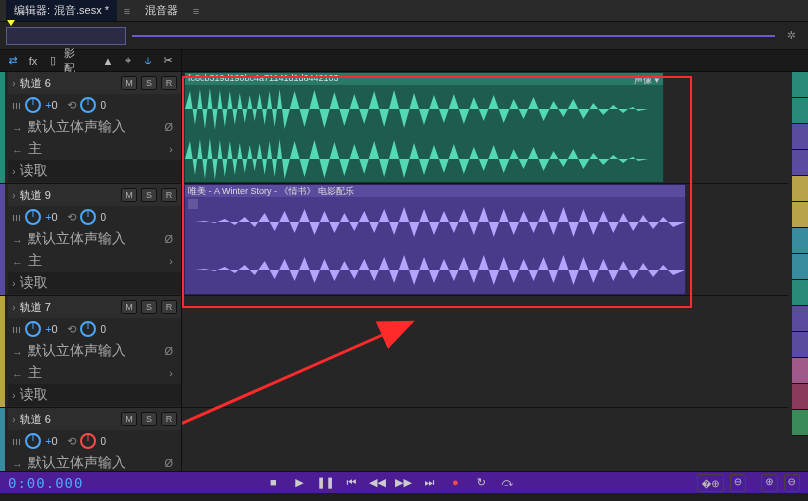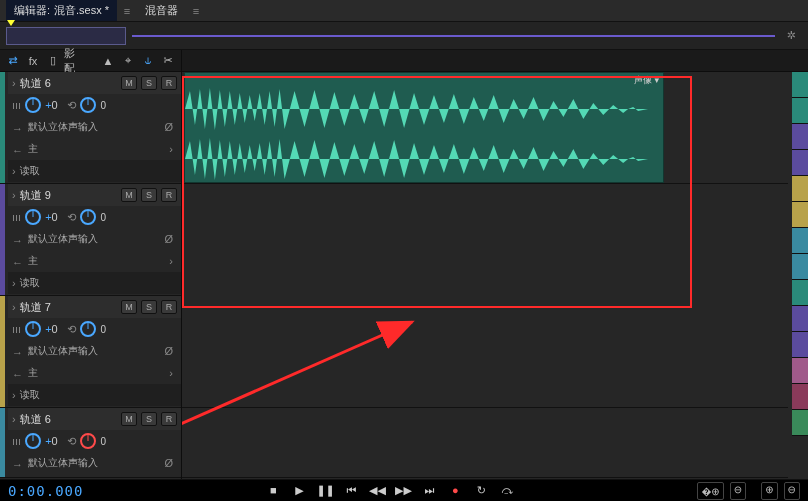--- a/index.html
+++ b/index.html
@@ -37,21 +37,21 @@
 .track-inner { padding-left: 8px; }
 .trow { display: flex; align-items: center; height: 22px; gap: 4px; padding: 0 4px; }
 .trow.head { background: #2d2d2d; }
 .tname { color: #ddd; flex: 1; }
 .sbtn { width: 16px; height: 14px; background: #3a3a3a; border: 1px solid #111; color: #aaa; font-size: 9px; display: flex; align-items: center; justify-content: center; border-radius: 2px; }
 .knob { width: 16px; height: 16px; border-radius: 50%; border: 2px solid #4aa8ff; position: relative; }
 .knob::after { content: ""; position: absolute; left: 50%; top: 0; width: 1px; height: 6px; background: #4aa8ff; transform: translateX(-50%); }
 .knob.red { border-color: #ff4a4a; } .knob.red::after { background: #ff4a4a; }
 .kval { color: #ccc; font-size: 10px; min-width: 18px; }
 .plus { color: #4aa8ff; }
-.routing { color: #aaa; font-size: 10px; }
+.routing { color: #aaa; font-size: 14px; }
 .arrow { color: #888; width: 12px; }
 .rtend { color: #888; margin-left: auto; padding-right: 4px; }
 .readrow { background: #1f1f1f; }
 
 
 .lanes { flex: 1; position: relative; background: #262626; overflow: hidden; }
 .lane { position: absolute; left: 0; right: 20px; border-bottom: 1px solid #111; }
 .clip { position: absolute; top: 0; bottom: 0; border: 1px solid rgba(0,0,0,.4); overflow: hidden; }
 .clip .cliphead { height: 12px; font-size: 9px; padding: 0 3px; color: #ddd; white-space: nowrap; overflow: hidden; }
 .clip1 { background: #1f5c50; }
@@ -65,21 +65,21 @@
 
 
 .rstack { position: absolute; right: 0; width: 16px; }
 .rstack div { height: 26px; border-bottom: 1px solid #111; }
 
 
 .redbox { position: absolute; border: 2px solid #ff2a2a; pointer-events: none; }
 .redarrow { position: absolute; pointer-events: none; }
 
 
-.transport { position: absolute; left: 0; right: 0; bottom: 0; height: 22px; background: #000000; display: flex; align-items: center; padding: 0 8px; gap: 10px; border-top: 1px solid #111; }
+.transport { position: absolute; left: 0; right: 0; bottom: 8px; height: 22px; background: #4c1d95; display: flex; align-items: center; padding: 0 8px; gap: 10px; border-top: 1px solid #111; }
 .timecode { color: #4aa8ff; font-size: 14px; font-family: monospace; letter-spacing: 1px; }
 .tbtns { display: flex; gap: 8px; margin-left: auto; margin-right: auto; color: #ccc; }
 .tbtns .tb { width: 18px; text-align: center; }
 .tbtns .tb.rec { color: #ff4a4a; }
 .zoombtns { display: flex; gap: 6px; color: #bbb; }
 .zoombtns span { border: 1px solid #444; padding: 1px 3px; border-radius: 2px; font-size: 10px; }
 svg { display: block; }
 </style>
 </head>
 <body>
@@ -252,30 +252,43 @@
           </div>
       </div>
     </div>
 
   </div>
 
   <div class="lanes">
 
     <div class="lane" style="top:0;height:112px">
       <div class="clip clip1" style="left:2px;width:480px">
+        <div class="cliphead">fc8cb319d190bc4a71141d1d6442103</div>
         <span class="voltag">声像 ▾</span>
         <svg class="wave1" style="position:absolute;top:12px;left:0;width:100%;height:48px" viewBox="0 0 480 48" preserveAspectRatio="none">
           <path d="M0,24 L5,6 10,40 15,4 20,44 25,3 30,45 35,5 40,42 45,6 50,40 55,8 60,38 65,10 70,36 75,8 80,40 85,6 90,42 95,4 100,44 110,6 120,42 130,5 140,43 150,7 160,41 170,9 180,39 190,6 200,42 210,5 220,43 230,8 240,40 250,10 260,38 270,9 280,39 290,12 300,36 310,10 320,38 330,14 340,34 350,12 360,36 370,16 380,32 390,14 400,34 410,18 420,30 430,20 440,28 445,24 450,22 455,26 465,24 480,24 Z"></path>
         </svg>
         <svg class="wave1" style="position:absolute;top:62px;left:0;width:100%;height:48px" viewBox="0 0 480 48" preserveAspectRatio="none">
           <path d="M0,24 L5,6 10,40 15,4 20,44 25,3 30,45 35,5 40,42 45,6 50,40 55,8 60,38 65,10 70,36 75,8 80,40 85,6 90,42 95,4 100,44 110,6 120,42 130,5 140,43 150,7 160,41 170,9 180,39 190,6 200,42 210,5 220,43 230,8 240,40 250,10 260,38 270,9 280,39 290,12 300,36 310,10 320,38 330,14 340,34 350,12 360,36 370,16 380,32 390,14 400,34 410,18 420,30 430,20 440,28 445,24 450,22 455,26 465,24 480,24 Z"></path>
         </svg>
       </div>
     </div>
 
+    <div class="lane" style="top:112px;height:112px">
+      <div class="clip clip2" style="left:2px;width:502px">
+        <div class="cliphead">唯美 - A Winter Story - 《情书》 电影配乐</div>
+        <div class="fadeicon"></div>
+        <svg class="wave2" style="position:absolute;top:14px;left:0;width:100%;height:46px" viewBox="0 0 502 46" preserveAspectRatio="none">
+          <path d="M0,23 L10,23 20,22 30,24 40,20 50,26 60,18 70,28 80,14 90,32 100,12 110,34 120,10 130,36 140,12 150,34 160,14 170,32 180,12 190,34 200,10 210,36 220,8 230,38 240,10 250,36 260,12 270,34 280,10 290,36 300,8 310,38 320,10 330,36 340,12 350,34 360,10 370,36 380,8 390,38 400,10 410,36 420,12 430,34 440,14 450,32 460,16 470,30 480,18 490,28 502,23 Z"></path>
+        </svg>
+        <svg class="wave2" style="position:absolute;top:62px;left:0;width:100%;height:46px" viewBox="0 0 502 46" preserveAspectRatio="none">
+          <path d="M0,23 L10,23 20,22 30,24 40,20 50,26 60,18 70,28 80,14 90,32 100,12 110,34 120,10 130,36 140,12 150,34 160,14 170,32 180,12 190,34 200,10 210,36 220,8 230,38 240,10 250,36 260,12 270,34 280,10 290,36 300,8 310,38 320,10 330,36 340,12 350,34 360,10 370,36 380,8 390,38 400,10 410,36 420,12 430,34 440,14 450,32 460,16 470,30 480,18 490,28 502,23 Z"></path>
+        </svg>
+      </div>
+    </div>
 
     <div class="lane" style="top:224px;height:112px"></div>
     <div class="lane" style="top:336px;height:70px"></div>
 
     <div class="rstack" style="top:0">
       <div style="background:#2a8a7a"></div>
         <div style="background:#2a8a7a"></div>
       <div style="background:#5b4b9e"></div>
         <div style="background:#5b4b9e"></div>
       <div style="background:#b8a24a"></div>

